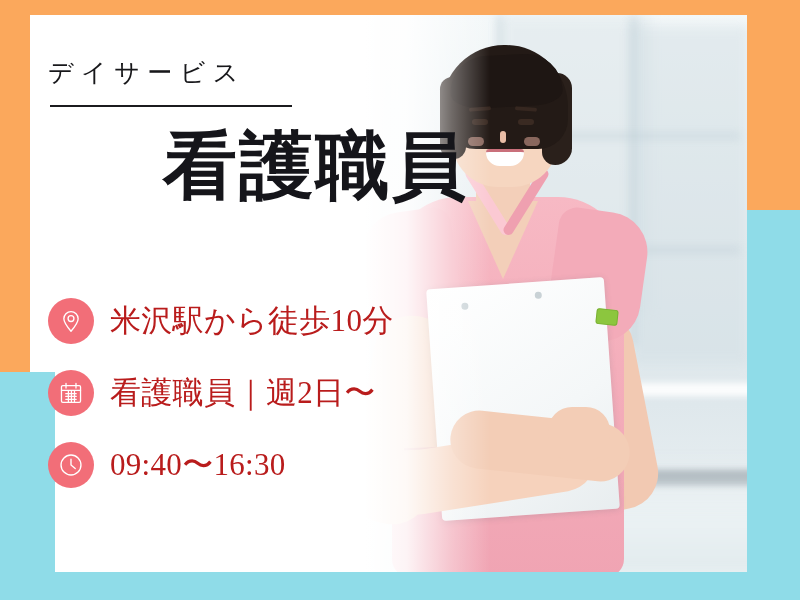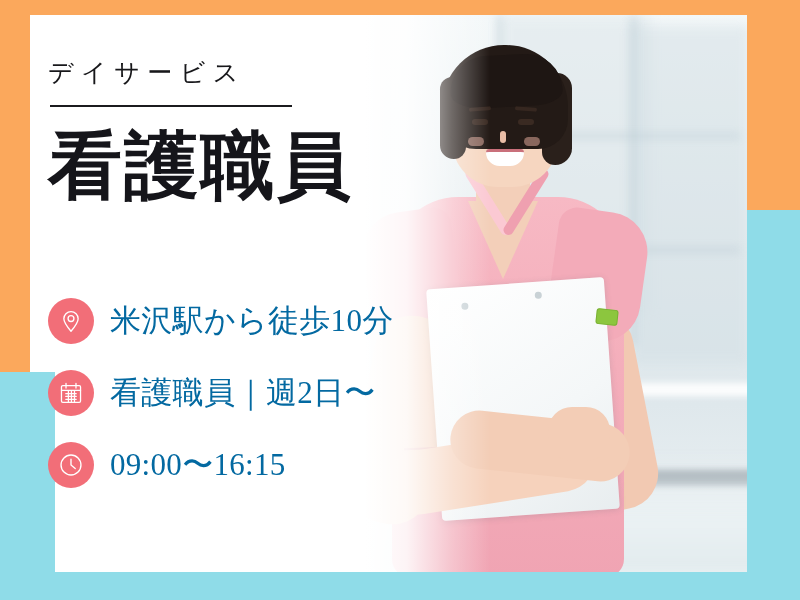--- a/index.html
+++ b/index.html
@@ -197,38 +197,39 @@
     line-height:1;white-space:nowrap;
   }
   .rule{
     width:242px;height:2px;background:#1b1b1e;margin:20px 0 0 2px;
   }
   .headline{
     margin-top:22px;
     font-size:74px;font-weight:700;letter-spacing:.03em;
     color:#15151a;line-height:1;white-space:nowrap;
     font-family:"Liberation Serif","DejaVu Serif",serif;
+    text-align:right;
   }
 
   
   #info{
     position:absolute;left:48px;top:296px;width:430px;
   }
   .row{
     display:flex;align-items:center;height:50px;margin-bottom:22px;
   }
   .ico{
     flex:0 0 auto;width:46px;height:46px;border-radius:50%;
     background:#F26E78;
     display:flex;align-items:center;justify-content:center;
     margin-right:16px;
   }
   .ico svg{display:block;}
   .rowtext{
-    font-size:31px;color:#0369a1;letter-spacing:.01em;white-space:nowrap;
+    font-size:31px;color:#b91c1c;letter-spacing:.01em;white-space:nowrap;
     font-family:"Liberation Serif","DejaVu Serif",serif;
     font-weight:500;
   }
 </style>
 </head>
 <body>
 
 <div id="banner">
 
   <div class="band band-orange-top"></div>
@@ -319,17 +320,17 @@
       <span class="rowtext">看護職員｜週2日〜</span>
     </div>
 
     <div class="row">
       <span class="ico">
         <svg width="26" height="26" viewBox="0 0 24 24" fill="none" stroke="#ffffff" stroke-width="1.25" stroke-linecap="round" stroke-linejoin="round">
           <circle cx="12" cy="12" r="9.2"></circle>
           <path d="M12 6.6V12l3.9 3.2"></path>
         </svg>
       </span>
-      <span class="rowtext">09:00〜16:15</span>
+      <span class="rowtext">09:40〜16:30</span>
     </div>
 
   </div>
 </div>
 
 </body></html>

